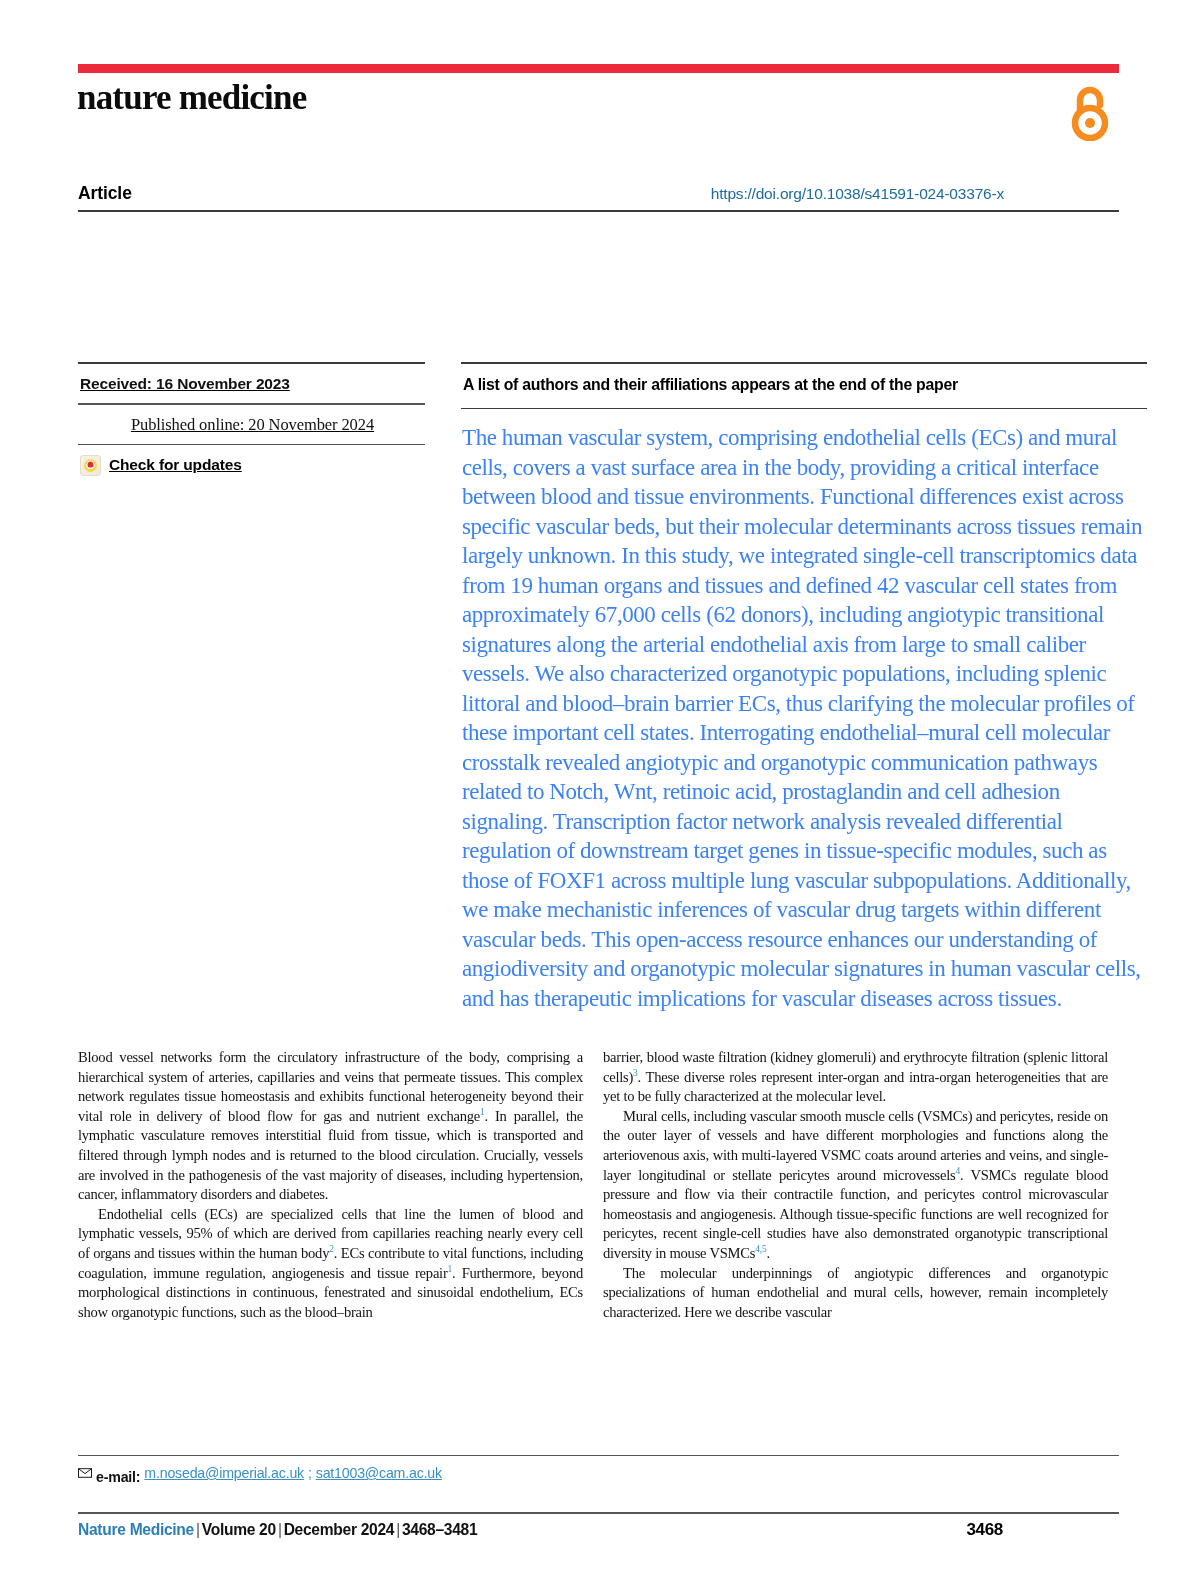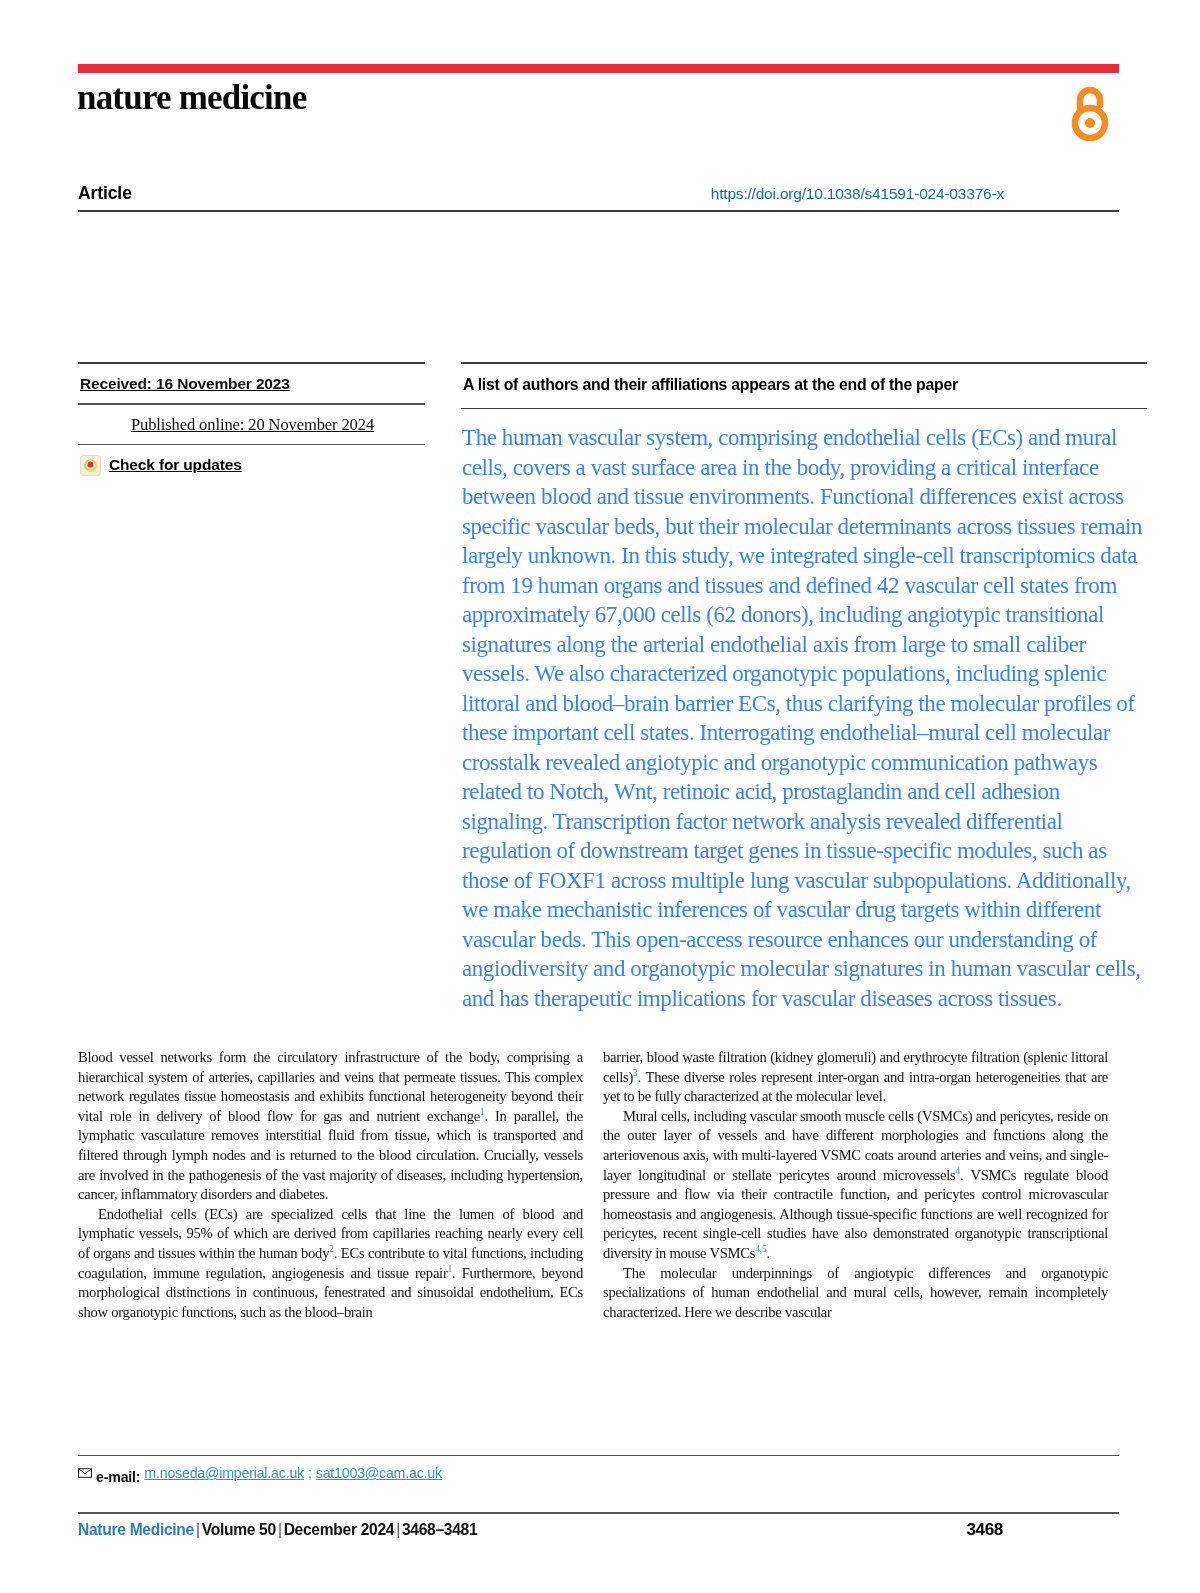--- a/index.html
+++ b/index.html
@@ -331,17 +331,17 @@
       <path d="M0.6 0.6 L8 6.2 L15.4 0.6" fill="none" stroke="#111" stroke-width="1.1"></path>
     </svg>
     <span class="email-label">e-mail:</span>
     <a class="email-addr" href="#">m.noseda@imperial.ac.uk</a>
       <span class="email-sep">;</span>
     <a class="email-addr" href="#">sat1003@cam.ac.uk</a>
   </div>
 
   <div class="bottom-rule"></div>
   <div class="citation">
-    <span class="jname">Nature Medicine</span><span class="sep">|</span><span>Volume 50</span><span class="sep">|</span><span>December 2024</span><span class="sep">|</span><span>3468–3481</span>
+    <span class="jname">Nature Medicine</span><span class="sep">|</span><span>Volume 20</span><span class="sep">|</span><span>December 2024</span><span class="sep">|</span><span>3468–3481</span>
   </div>
   <div class="page-number">3468</div>
 
 </div>
 
 </body></html>

